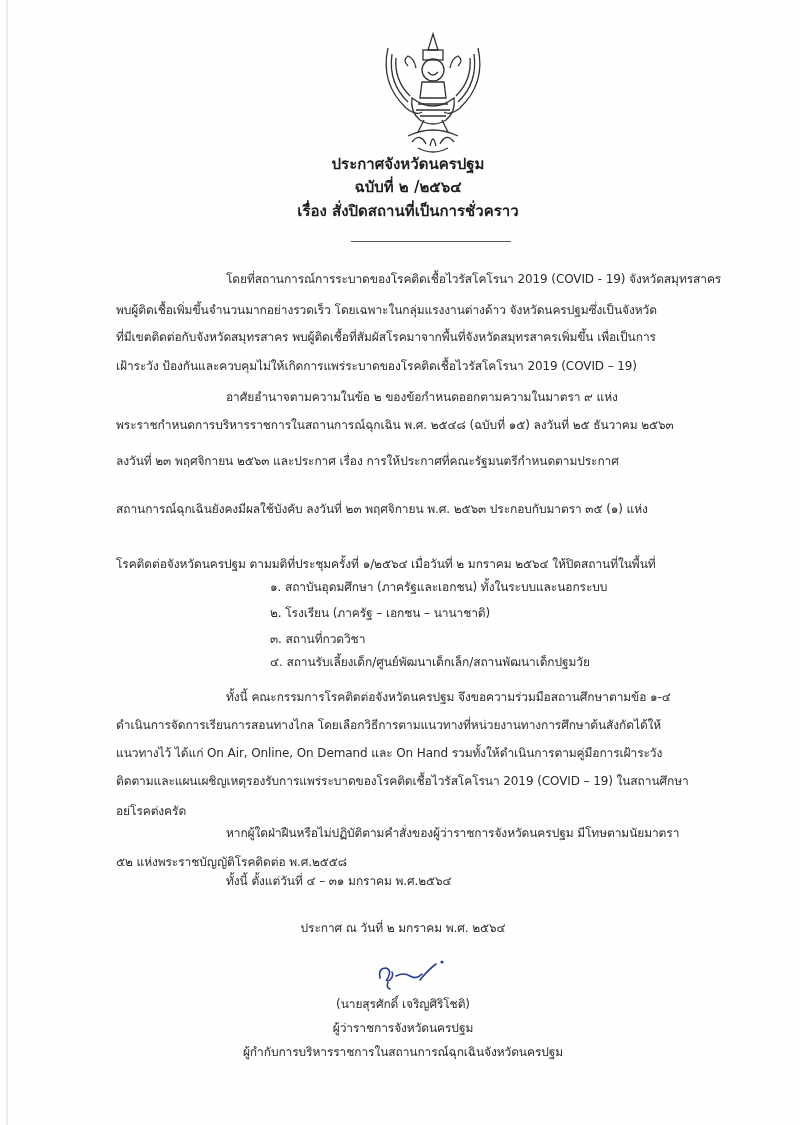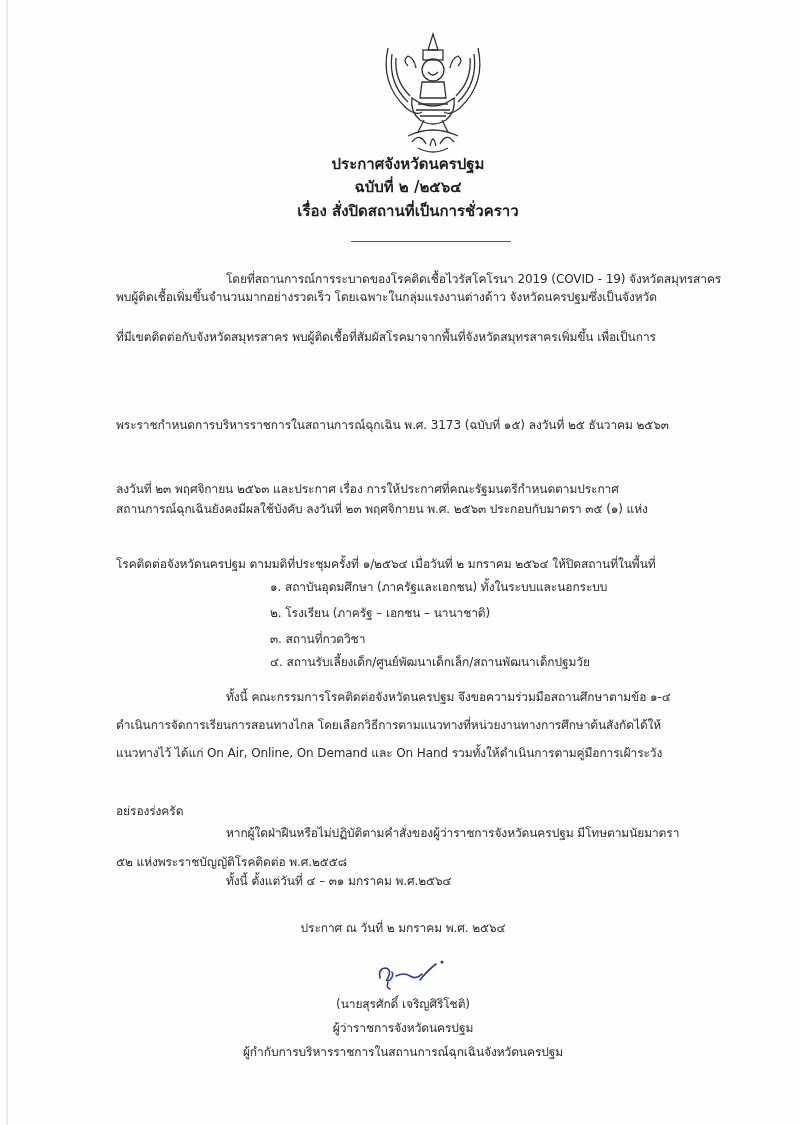--- a/index.html
+++ b/index.html
@@ -59,37 +59,40 @@
       <path d="M40 120 Q55 128 70 120"></path>
     </g>
   </svg>
 
   <div class="header h1">ประกาศจังหวัดนครปฐม</div>
   <div class="header h2">ฉบับที่  ๒ /๒๕๖๔</div>
   <div class="header h3">เรื่อง สั่งปิดสถานที่เป็นการชั่วคราว</div>
   <div class="rule"></div>
 
   <div class="line indent" style="top:270px">โดยที่สถานการณ์การระบาดของโรคติดเชื้อไวรัสโคโรนา 2019 (COVID - 19) จังหวัดสมุทรสาคร</div>
-  <div class="line" style="top:288px">พบผู้ติดเชื้อเพิ่มขึ้นจำนวนมากอย่างรวดเร็ว โดยเฉพาะในกลุ่มแรงงานต่างด้าว จังหวัดนครปฐมซึ่งเป็นจังหวัด</div>
+  <div class="line" style="top:301px">พบผู้ติดเชื้อเพิ่มขึ้นจำนวนมากอย่างรวดเร็ว โดยเฉพาะในกลุ่มแรงงานต่างด้าว จังหวัดนครปฐมซึ่งเป็นจังหวัด</div>
   <div class="line" style="top:328px">ที่มีเขตติดต่อกับจังหวัดสมุทรสาคร พบผู้ติดเชื้อที่สัมผัสโรคมาจากพื้นที่จังหวัดสมุทรสาครเพิ่มขึ้น เพื่อเป็นการ</div>
+  <div class="line" style="top:357px">เฝ้าระวัง ป้องกันและควบคุมไม่ให้เกิดการแพร่ระบาดของโรคติดเชื้อไวรัสโคโรนา 2019 (COVID – 19)</div>
 
-  <div class="line" style="top:416px">พระราชกำหนดการบริหารราชการในสถานการณ์ฉุกเฉิน พ.ศ. 3173 (ฉบับที่ ๑๕) ลงวันที่ ๒๕ ธันวาคม ๒๕๖๓</div>
-  <div class="line" style="top:480px">ลงวันที่ ๒๓ พฤศจิกายน ๒๕๖๓ และประกาศ เรื่อง การให้ประกาศที่คณะรัฐมนตรีกำหนดตามประกาศ</div>
+  <div class="line indent" style="top:388px">อาศัยอำนาจตามความในข้อ ๒ ของข้อกำหนดออกตามความในมาตรา ๙ แห่ง</div>
+  <div class="line" style="top:416px">พระราชกำหนดการบริหารราชการในสถานการณ์ฉุกเฉิน พ.ศ. ๒๕๔๘ (ฉบับที่ ๑๕) ลงวันที่ ๒๕ ธันวาคม ๒๕๖๓</div>
+  <div class="line" style="top:452px">ลงวันที่ ๒๓ พฤศจิกายน ๒๕๖๓ และประกาศ เรื่อง การให้ประกาศที่คณะรัฐมนตรีกำหนดตามประกาศ</div>
   <div class="line" style="top:500px">สถานการณ์ฉุกเฉินยังคงมีผลใช้บังคับ ลงวันที่ ๒๓ พฤศจิกายน พ.ศ. ๒๕๖๓ ประกอบกับมาตรา ๓๕ (๑) แห่ง</div>
   <div class="line" style="top:555px">โรคติดต่อจังหวัดนครปฐม ตามมติที่ประชุมครั้งที่ ๑/๒๕๖๔ เมื่อวันที่ ๒ มกราคม ๒๕๖๔ ให้ปิดสถานที่ในพื้นที่</div>
 
   <div class="line list" style="top:578px">๑. สถาบันอุดมศึกษา (ภาครัฐและเอกชน) ทั้งในระบบและนอกระบบ</div>
   <div class="line list" style="top:604px">๒. โรงเรียน (ภาครัฐ – เอกชน – นานาชาติ)</div>
   <div class="line list" style="top:630px">๓. สถานที่กวดวิชา</div>
   <div class="line list" style="top:653px">๔. สถานรับเลี้ยงเด็ก/ศูนย์พัฒนาเด็กเล็ก/สถานพัฒนาเด็กปฐมวัย</div>
 
   <div class="line indent" style="top:688px">ทั้งนี้ คณะกรรมการโรคติดต่อจังหวัดนครปฐม จึงขอความร่วมมือสถานศึกษาตามข้อ ๑-๔</div>
   <div class="line" style="top:716px">ดำเนินการจัดการเรียนการสอนทางไกล โดยเลือกวิธีการตามแนวทางที่หน่วยงานทางการศึกษาต้นสังกัดได้ให้</div>
   <div class="line" style="top:744px">แนวทางไว้ ได้แก่ On Air, Online, On Demand และ On Hand รวมทั้งให้ดำเนินการตามคู่มือการเฝ้าระวัง</div>
-  <div class="line" style="top:802px">อย่รองร่งครัด</div>
+  <div class="line" style="top:772px">ติดตามและแผนเผชิญเหตุรองรับการแพร่ระบาดของโรคติดเชื้อไวรัสโคโรนา 2019 (COVID – 19) ในสถานศึกษา</div>
+  <div class="line" style="top:802px">อย่โรคต่งครัด</div>
 
   <div class="line indent" style="top:824px">หากผู้ใดฝ่าฝืนหรือไม่ปฏิบัติตามคำสั่งของผู้ว่าราชการจังหวัดนครปฐม มีโทษตามนัยมาตรา</div>
   <div class="line" style="top:853px">๕๒ แห่งพระราชบัญญัติโรคติดต่อ พ.ศ.๒๕๕๘</div>
 
   <div class="line indent" style="top:872px">ทั้งนี้ ตั้งแต่วันที่ ๔ – ๓๑ มกราคม พ.ศ.๒๕๖๔</div>
 
   <div class="line center" style="top:919px; left:-5px">ประกาศ ณ วันที่ ๒ มกราคม พ.ศ. ๒๕๖๔</div>
 
   <svg class="sig" viewBox="0 0 90 36">
     <g fill="none" stroke="#2b3f8c" stroke-width="1.6" stroke-linecap="round">

